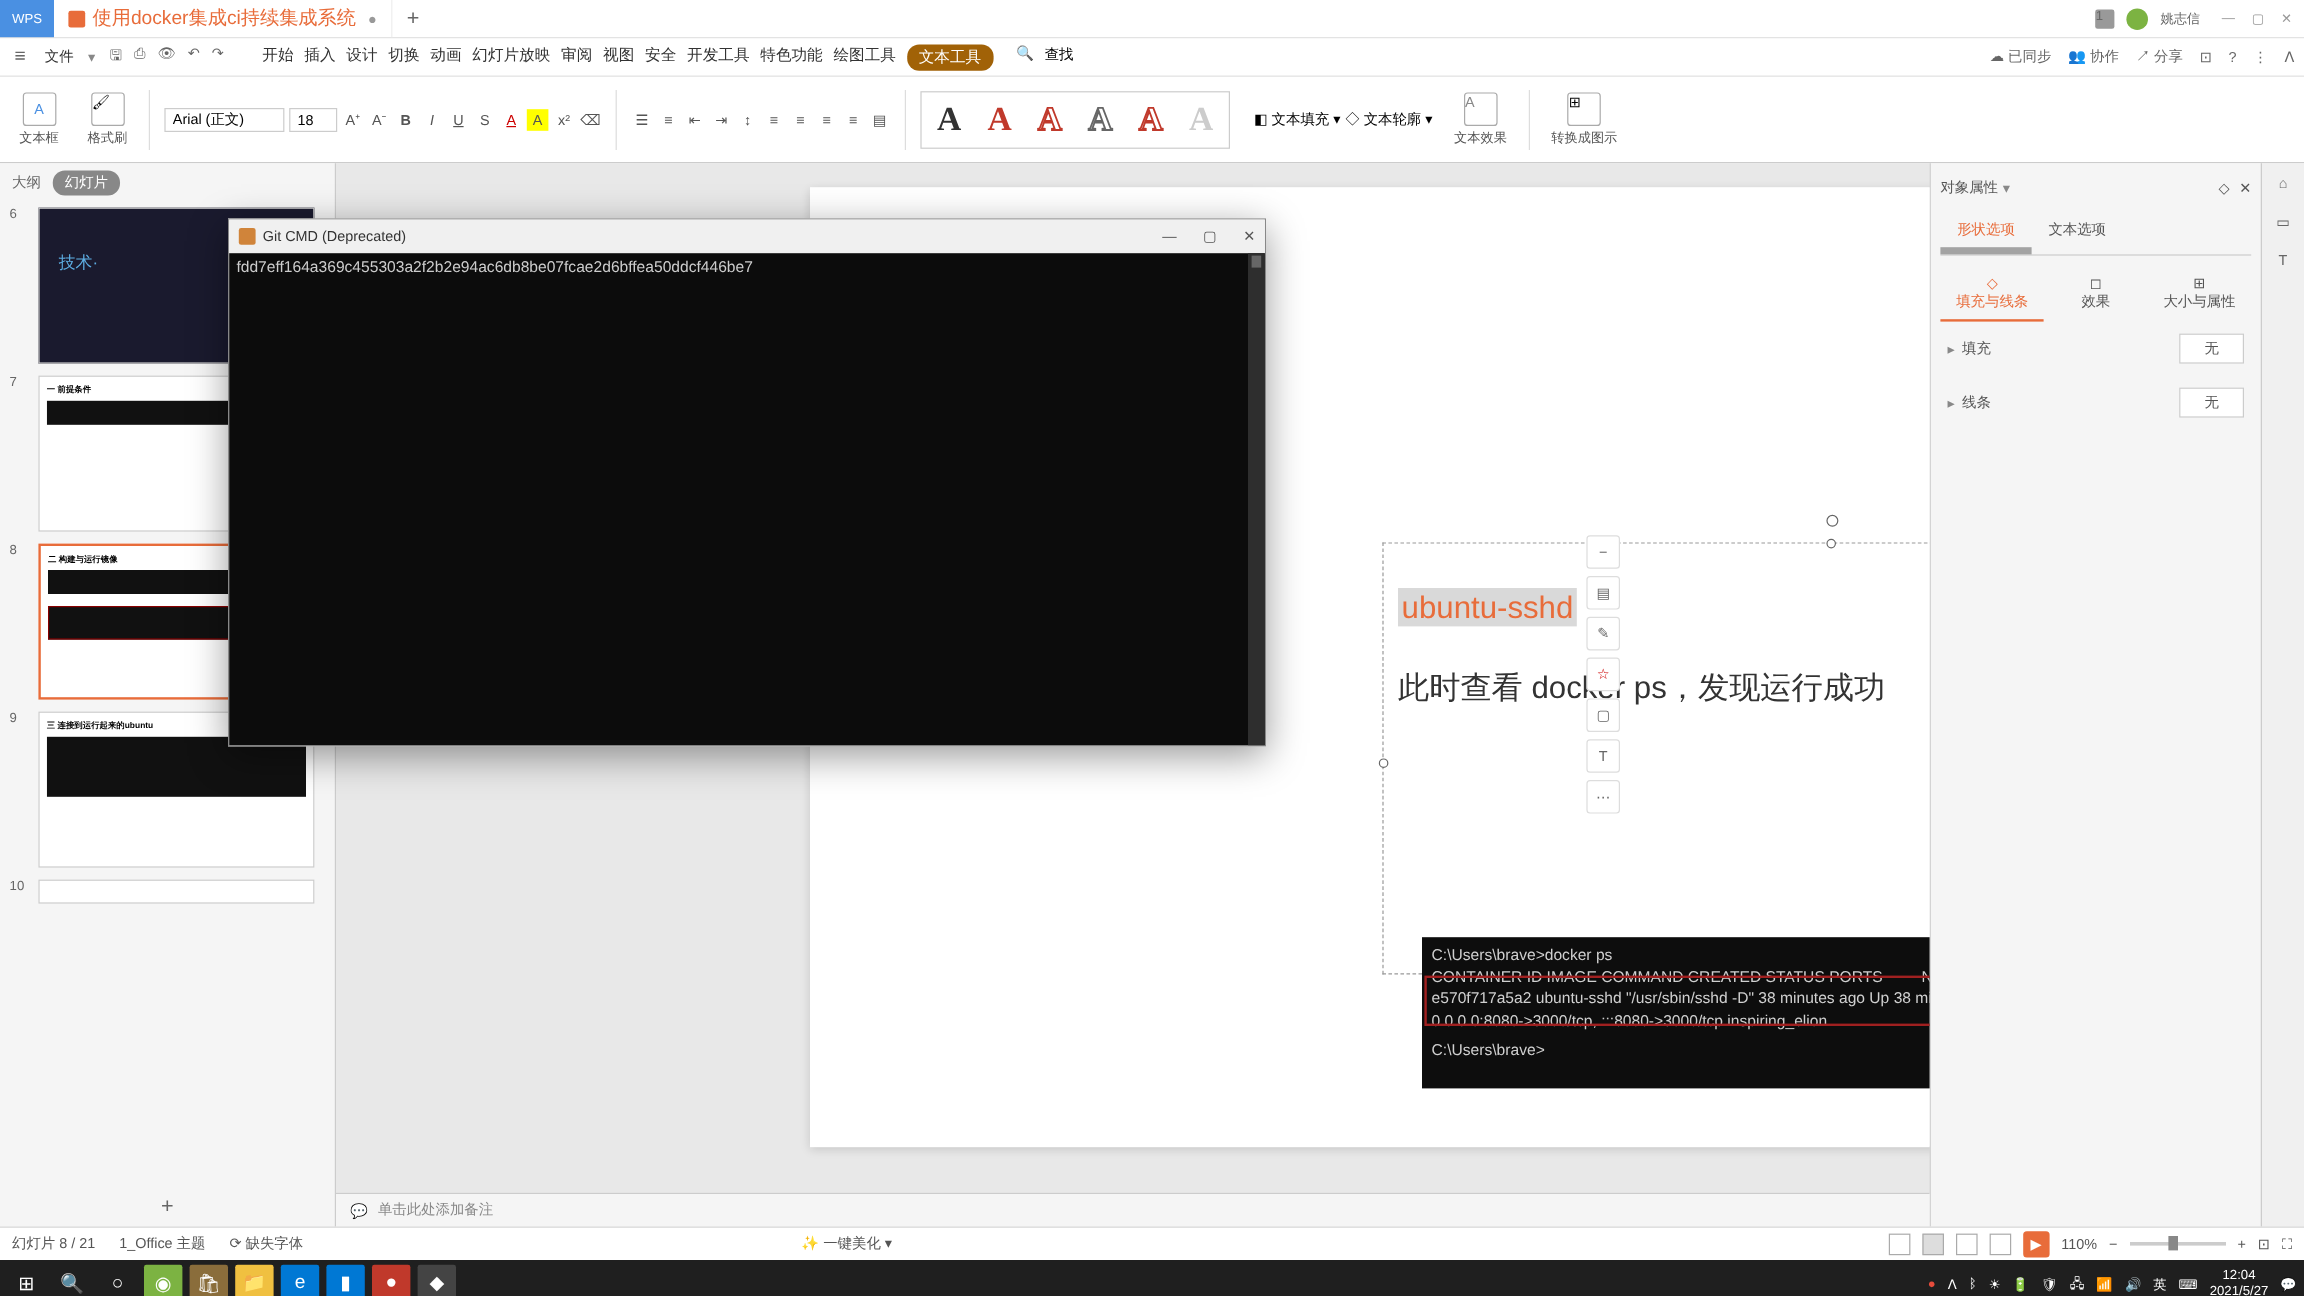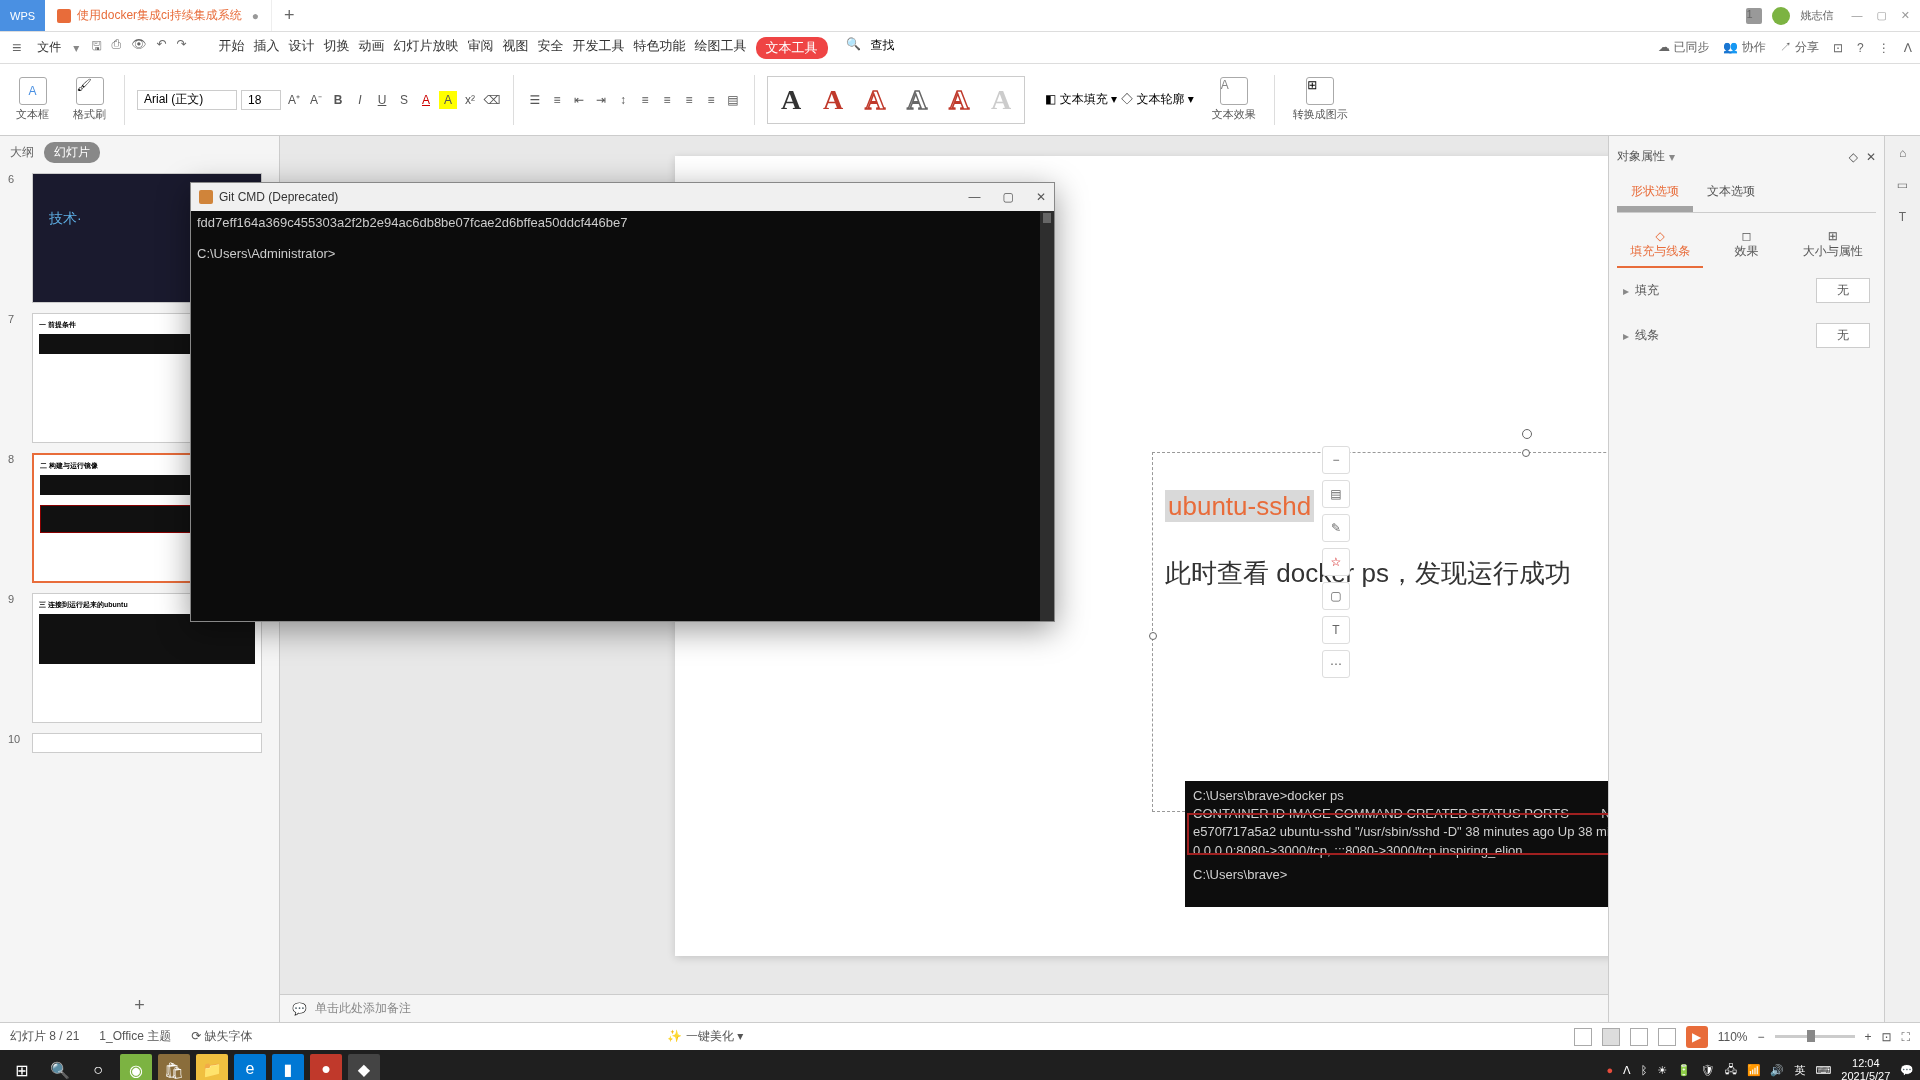--- a/index.html
+++ b/index.html
@@ -3,37 +3,37 @@
 <meta charset="utf-8">
 <style>
 * { margin: 0; padding: 0; box-sizing: border-box; font-family: "Microsoft YaHei", Arial, sans-serif; }
 body { background: #f5f5f5; width: 1920px; height: 1080px; overflow: hidden; font-size: 12px; }
 
 
 .titlebar { height: 32px; background: #fff; display: flex; align-items: center; border-bottom: 1px solid #ddd; }
 .wps-badge { background: #4a90e2; color: #fff; padding: 4px 10px; font-size: 11px; height: 100%; display: flex; align-items: center; }
 .tab { display: flex; align-items: center; padding: 0 12px; height: 100%; border-right: 1px solid #eee; }
 .tab-icon { width: 14px; height: 14px; background: #e86c3a; margin-right: 6px; border-radius: 2px; }
-.tab-title { color: #e86c3a; font-size: 12px; }
+.tab-title { color: #e86c3a; font-size: 16px; }
 .tab-dot { margin-left: 10px; color: #999; }
 .tab-add { padding: 0 12px; color: #666; font-size: 18px; }
 .titlebar-right { margin-left: auto; display: flex; align-items: center; gap: 10px; padding-right: 10px; color: #666; }
 .titlebar-right span { font-size: 11px; }
 .user-badge { width: 16px; height: 16px; background: #999; border-radius: 2px; }
 .avatar { width: 18px; height: 18px; background: #7cb342; border-radius: 50%; }
 .win-btns { display: flex; gap: 14px; margin-left: 8px; color: #999; }
 
 
 .menubar { height: 32px; background: #fff; display: flex; align-items: center; border-bottom: 1px solid #ddd; padding: 0 8px; gap: 4px; }
 .hamburger { font-size: 16px; color: #666; padding: 0 4px; }
 .file-menu { color: #333; padding: 0 8px; }
 .menu-icons { display: flex; gap: 10px; color: #666; padding: 0 8px; }
 .menu-tabs { display: flex; gap: 9px; margin-left: 20px; }
 .menu-tab { color: #333; font-size: 13px; cursor: pointer; }
-.menu-tab.active { color: #fff; background: #ef4444; padding: 2px 10px; border-radius: 10px; text-align: right; }
+.menu-tab.active { color: #fff; background: #a16207; padding: 2px 10px; border-radius: 10px; text-align: right; }
 .menubar-right { margin-left: auto; display: flex; gap: 14px; color: #666; align-items: center; font-size: 12px; }
 
 
 .ribbon { height: 72px; background: #fff; display: flex; align-items: center; padding: 0 10px; border-bottom: 1px solid #ccc; gap: 12px; }
 .ribbon-group { display: flex; flex-direction: column; align-items: center; gap: 2px; padding: 0 6px; }
 .ribbon-big-icon { width: 28px; height: 28px; border: 1px solid #aaa; border-radius: 3px; }
 .ribbon-label { font-size: 11px; color: #555; }
 .ribbon-sep { width: 1px; height: 50px; background: #ddd; }
 .font-controls { display: flex; flex-direction: row; gap: 4px; }
 .font-row { display: flex; gap: 4px; align-items: center; }
@@ -433,21 +433,20 @@
     <span>Git CMD (Deprecated)</span>
     <div class="gitcmd-winbtns">
       <span>—</span>
       <span>▢</span>
       <span>✕</span>
     </div>
   </div>
   <div class="gitcmd-body">
     <div>fdd7eff164a369c455303a2f2b2e94ac6db8be07fcae2d6bffea50ddcf446be7</div>
     <div style="height:14px"></div>
-    <div>C:\Users\Administrator&gt;</div>
     <div class="gitcmd-scroll"></div>
   </div>
 </div>
 
 <div class="taskbar">
   <div class="tb-icon tb-win">⊞</div>
   <div class="tb-icon">🔍</div>
   <div class="tb-icon">○</div>
   <div class="tb-icon" style="background:#7cb342">◉</div>
   <div class="tb-icon" style="background:#8a6d3b">🛍</div>

